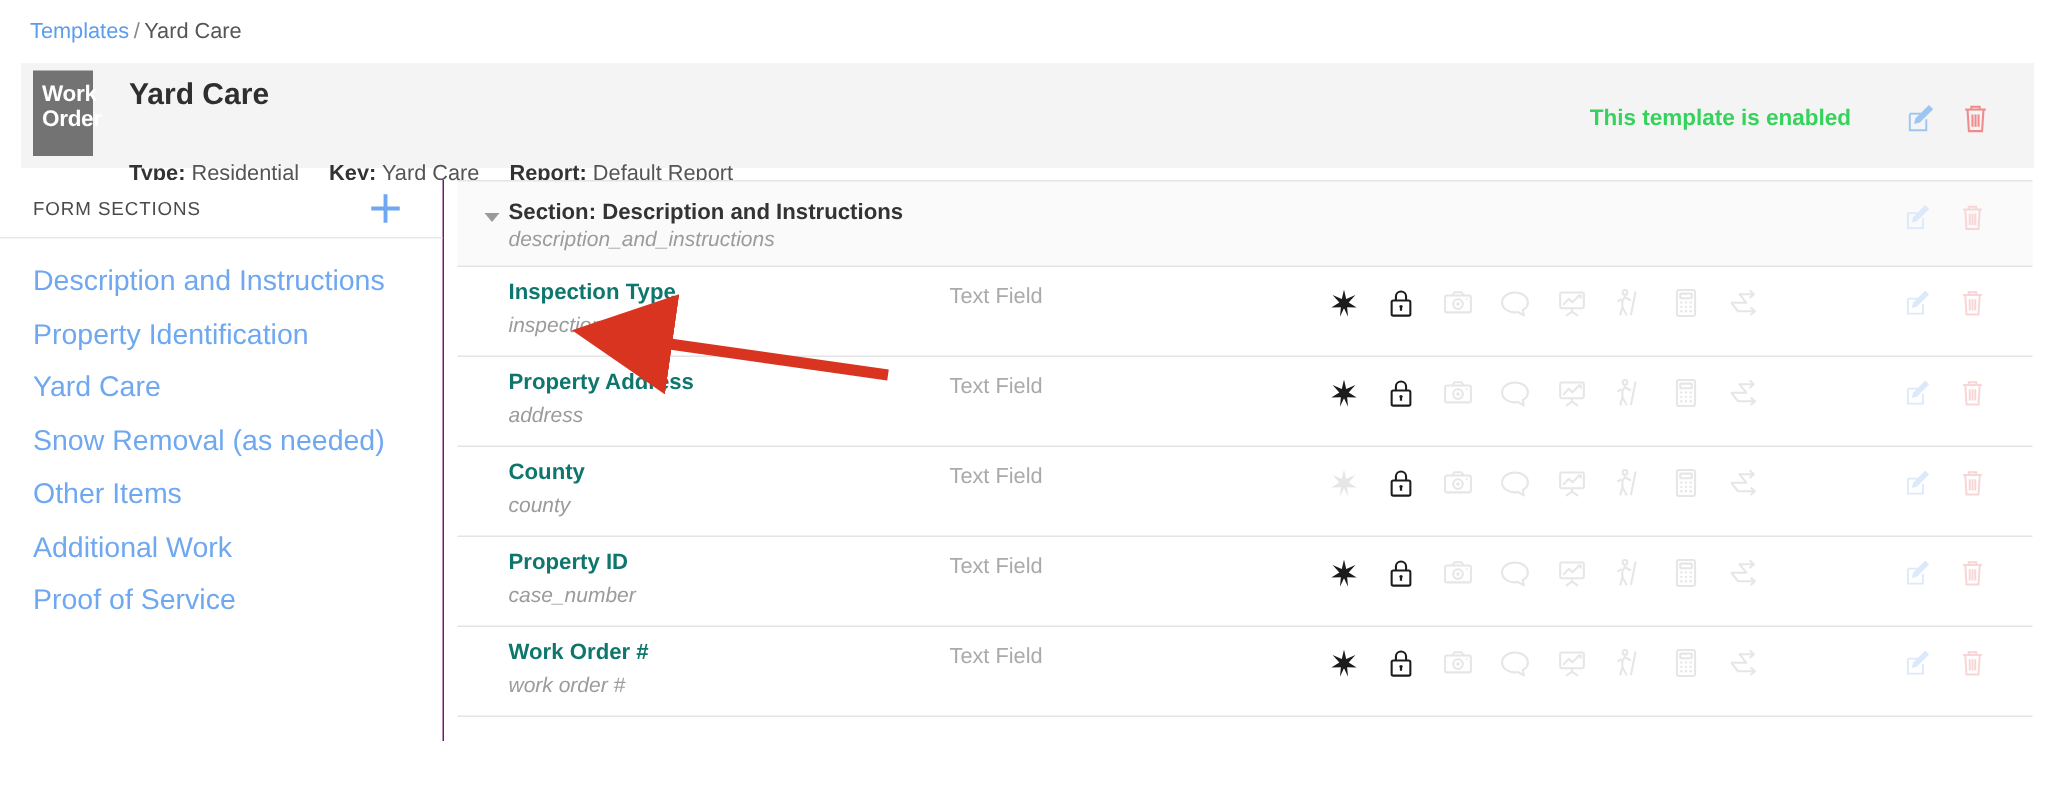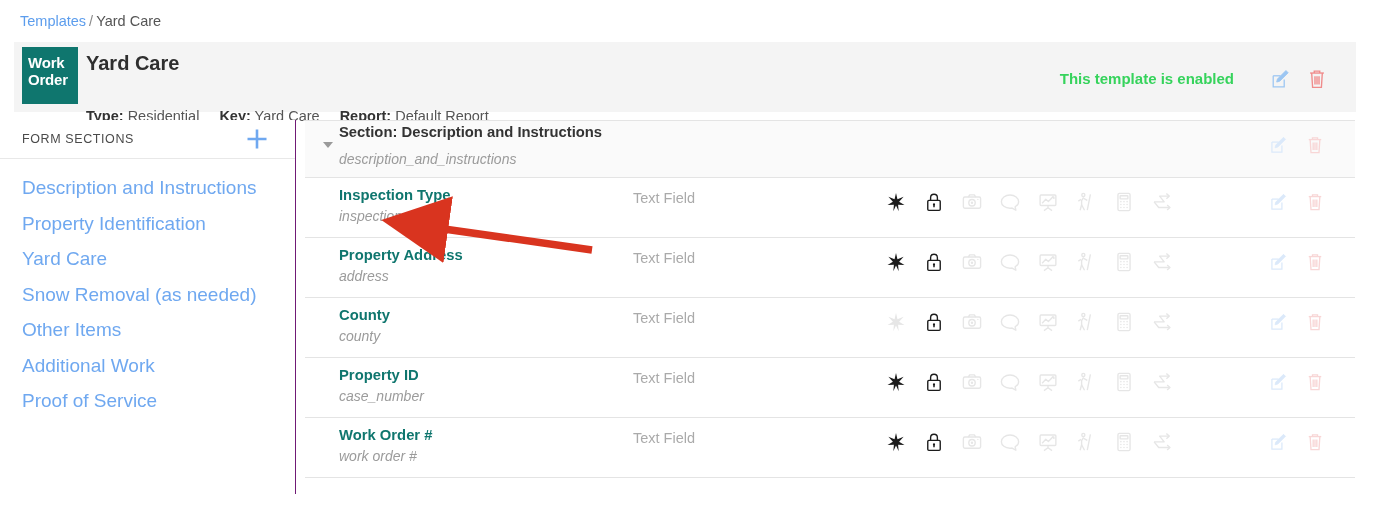--- a/index.html
+++ b/index.html
@@ -20,22 +20,22 @@
   .breadcrumb .crumb-link { color: #5c9ded; text-decoration: none; }
   .breadcrumb .crumb-sep { color: #8a8a8a; margin: 0 3px; }
   .breadcrumb .crumb-cur { color: #555555; }
 
   
   .tpl-header {
     position: absolute; left: 14px; top: 42px; width: 1342px; height: 70px;
     background: #f4f4f4;
   }
   .tpl-logo {
-    position: absolute; left: 8px; top: 5px; width: 56px; height: 57px;
-    background: #0f766e; color: #fff;
+    position: absolute; left: 8px; top: 5px; width: 40px; height: 57px;
+    background: #737373; color: #fff;
     font-size: 15px; font-weight: bold; line-height: 17px;
     padding: 7px 0 0 6px; letter-spacing: -0.2px;
   }
   .tpl-title {
     position: absolute; left: 72px; top: 10px;
     font-size: 20px; font-weight: bold; color: #2f2f2f;
   }
   .tpl-meta {
     position: absolute; left: 72px; top: 42px;
     font-size: 14.5px; color: #555; white-space: nowrap; margin-top: 24px;
@@ -88,21 +88,21 @@
     border-bottom: 1px solid #e4e4e4;
   }
   .caret {
     position: absolute; left: 18px; top: 21px;
     width: 0; height: 0;
     border-left: 5.5px solid transparent; border-right: 5.5px solid transparent;
     border-top: 6px solid #9a9a9a;
     cursor: pointer;
   }
   .sec-title {
-    position: absolute; left: 34px; top: 3px;
+    position: absolute; left: 34px; top: 13px;
     font-size: 14.8px; font-weight: bold; color: #333;
   }
   .sec-key {
     position: absolute; left: 34px; top: 30px;
     font-size: 14px; font-style: italic; color: #9b9b9b;
   }
 
   .f-row { position: relative; height: 60px; border-bottom: 1px solid #e4e4e4; background:#fff; }
   .f-label { position: absolute; left: 34px; top: 9px; font-size: 14.8px; font-weight: bold; color: #0f766e; }
   .f-key   { position: absolute; left: 34px; top: 30px; font-size: 14px; font-style: italic; color: #9b9b9b; }

